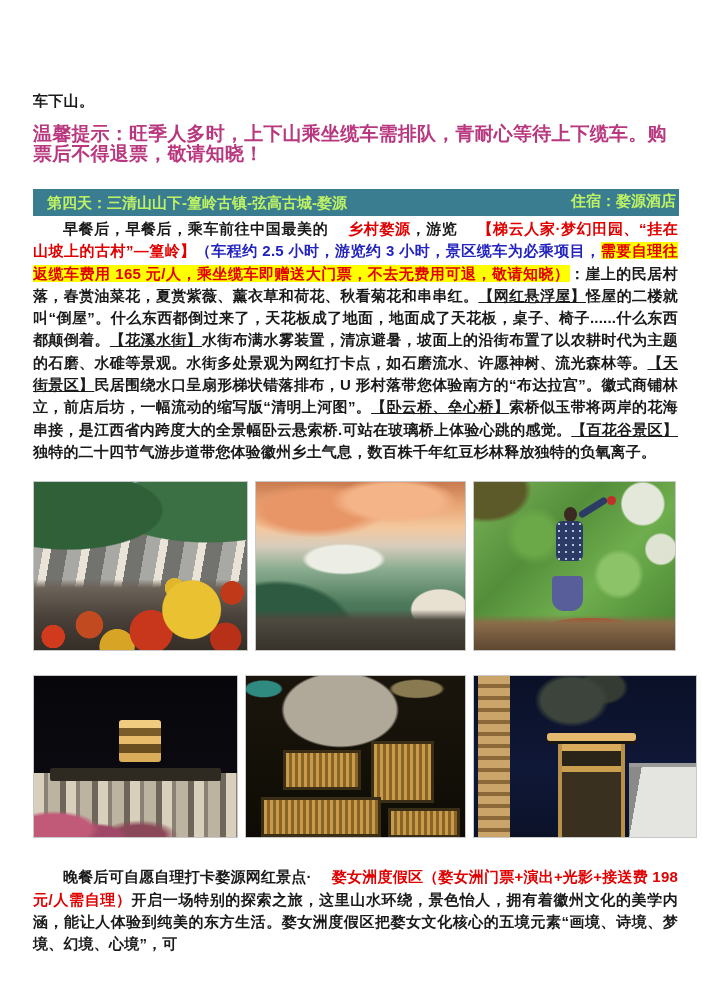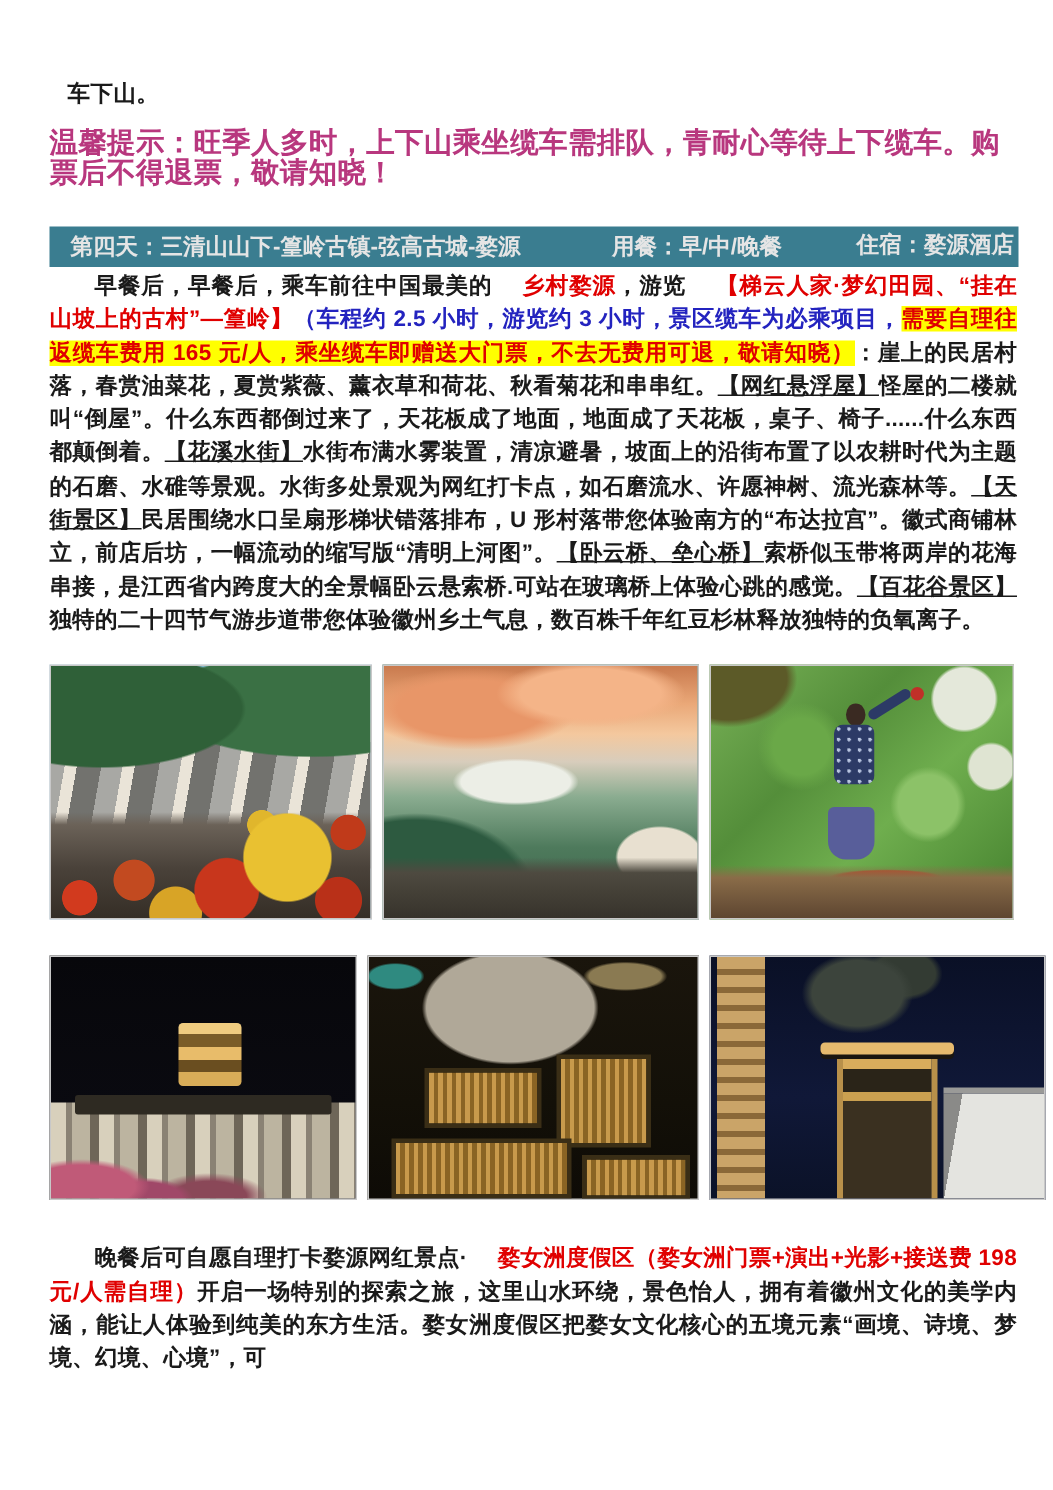--- a/index.html
+++ b/index.html
@@ -5,32 +5,32 @@
   html,body{margin:0;padding:0;}
   body{
     width:702px;height:993px;background:#ffffff;overflow:hidden;position:relative;
     font-family:"Liberation Sans","DejaVu Sans",sans-serif;
     color:var(--body,#1a1a1a);
   }
   .page{width:702px;height:993px;position:relative;}
 
   
   .intro{
-    margin:12px;padding:40px 24px 0 33px;
+    margin:0;padding:90px 24px 0 33px;
     font-size:15px;line-height:21px;font-weight:600;letter-spacing:.3px;
   }
   .tip{
     margin:13px 24px 0 33px;
     font-size:19px;line-height:20px;font-weight:700;letter-spacing:.2px;
     color:var(--tip,#b8377e);
   }
   .day-bar{
     position:relative;margin:25px 23px 0 33px;height:27px;
     background:var(--header_bar,#3a7d90);
-    color:#e5e5e5;font-weight:700;font-size:15px;line-height:27px;
+    color:#bef264;font-weight:700;font-size:15px;line-height:27px;
   }
   .day-bar .bar-title{position:absolute;left:14px;top:0;white-space:nowrap;}
   .day-bar .bar-meals{position:absolute;left:375px;top:0;white-space:nowrap;}
   .day-bar .bar-lodging{position:absolute;left:538px;top:0;white-space:nowrap;font-family:Liberation Mono, monospace;}
 
   .body-para{
     margin:0 24px 0 33px;
     font-size:15px;line-height:22.3px;font-weight:600;letter-spacing:.2px;
     text-align:justify;text-indent:2em;
   }
@@ -168,21 +168,20 @@
 <body>
 
 <div class="page">
 
   <p class="intro">车下山。</p>
 
   <p class="tip">温馨提示：旺季人多时，上下山乘坐缆车需排队，青耐心等待上下缆车。购票后不得退票，敬请知晓！</p>
 
   <div class="day-bar">
     <span class="bar-title">第四天：三清山山下-篁岭古镇-弦高古城-婺源</span>
-    <span class="bar-meals">用餐：早/中/晚餐</span>
     <span class="bar-lodging">住宿：婺源酒店</span>
   </div>
 
   <p class="body-para p1"><span class="seg-normal">早餐后，早餐后，乘车前往中国最美的</span><span class="seg-redbold">乡村婺源</span><span class="seg-normal">，游览</span><span class="seg-redbold">【梯云人家·梦幻田园、“挂在山坡上的古村”—篁岭】</span><span class="seg-blue">（车程约 2.5 小时，游览约 3 小时，景区缆车为必乘项目，</span><span class="seg-highlight">需要自理往返缆车费用 165 元/人，乘坐缆车即赠送大门票，不去无费用可退，敬请知晓）</span><span class="seg-normal">：崖上的民居村落，春赏油菜花，夏赏紫薇、薰衣草和荷花、秋看菊花和串串红。</span><span class="seg-bold">【网红悬浮屋】</span><span class="seg-normal">怪屋的二楼就叫“倒屋”。什么东西都倒过来了，天花板成了地面，地面成了天花板，桌子、椅子......什么东西都颠倒着。</span><span class="seg-bold">【花溪水街】</span><span class="seg-normal">水街布满水雾装置，清凉避暑，坡面上的沿街布置了以农耕时代为主题的石磨、水碓等景观。水街多处景观为网红打卡点，如石磨流水、许愿神树、流光森林等。</span><span class="seg-bold">【天街景区】</span><span class="seg-normal">民居围绕水口呈扇形梯状错落排布，U 形村落带您体验南方的“布达拉宫”。徽式商铺林立，前店后坊，一幅流动的缩写版“清明上河图”。</span><span class="seg-bold">【卧云桥、垒心桥】</span><span class="seg-normal">索桥似玉带将两岸的花海串接，是江西省内跨度大的全景幅卧云悬索桥.可站在玻璃桥上体验心跳的感觉。</span><span class="seg-bold">【百花谷景区】</span><span class="seg-normal">独特的二十四节气游步道带您体验徽州乡土气息，数百株千年红豆杉林释放独特的负氧离子。</span></p>
 
   <div class="photo-row row1">
     <div class="ph ph-shaiqiu w-a"></div>
     <div class="ph ph-sunset w-b"></div>
     <div class="ph ph-girl w-c">
       <div class="g3 g3-arm"></div>

